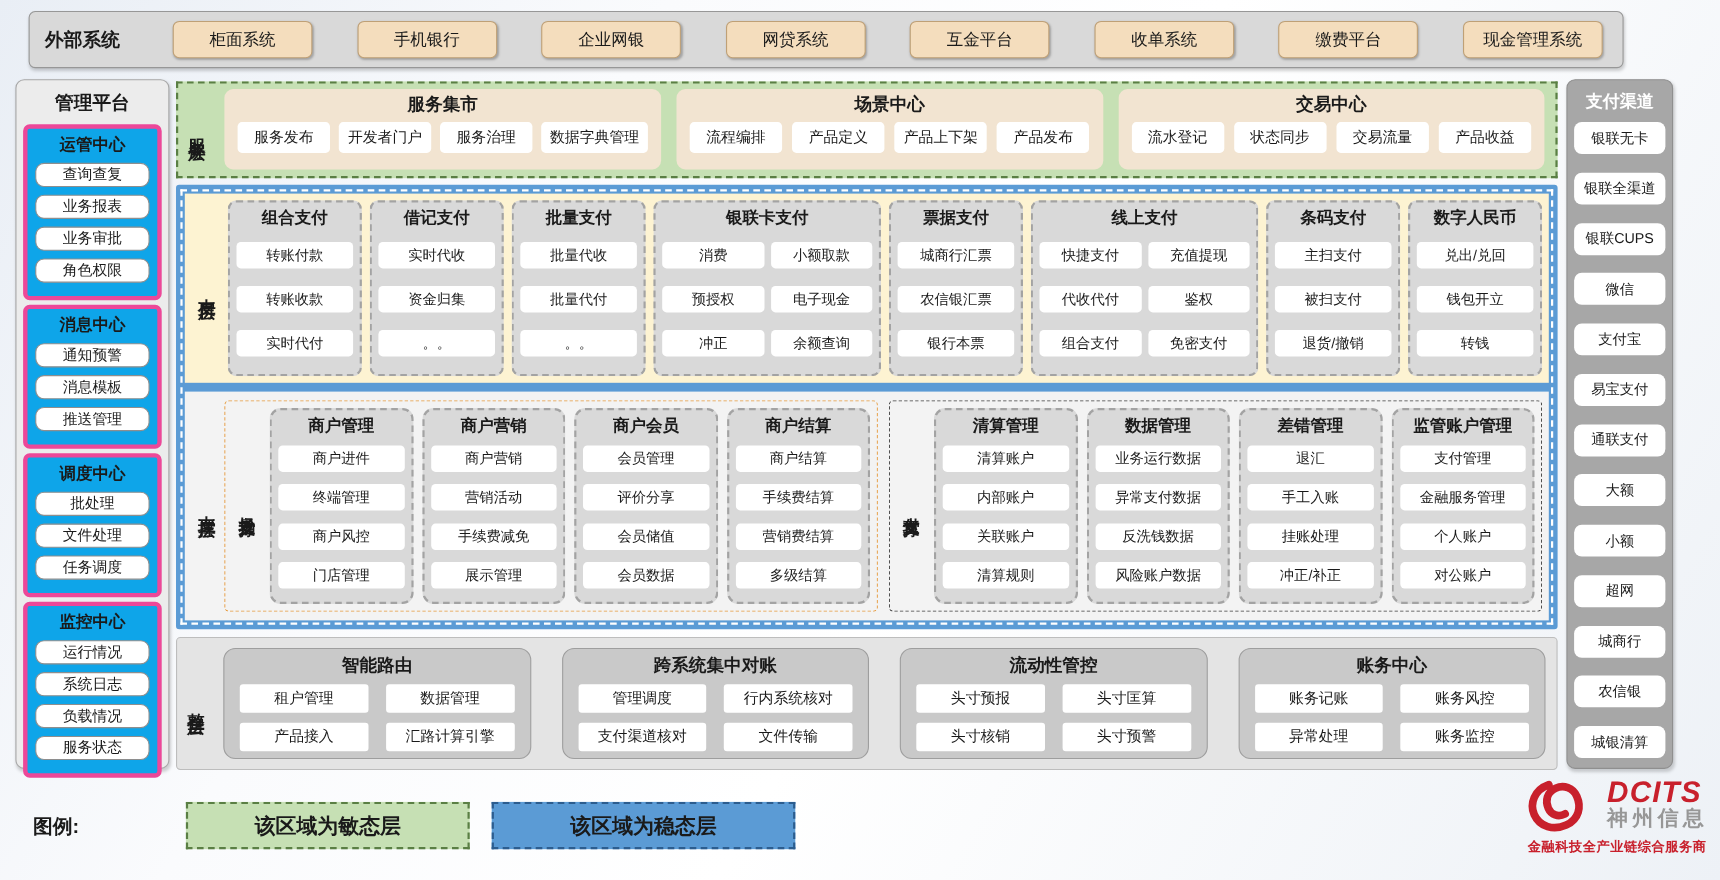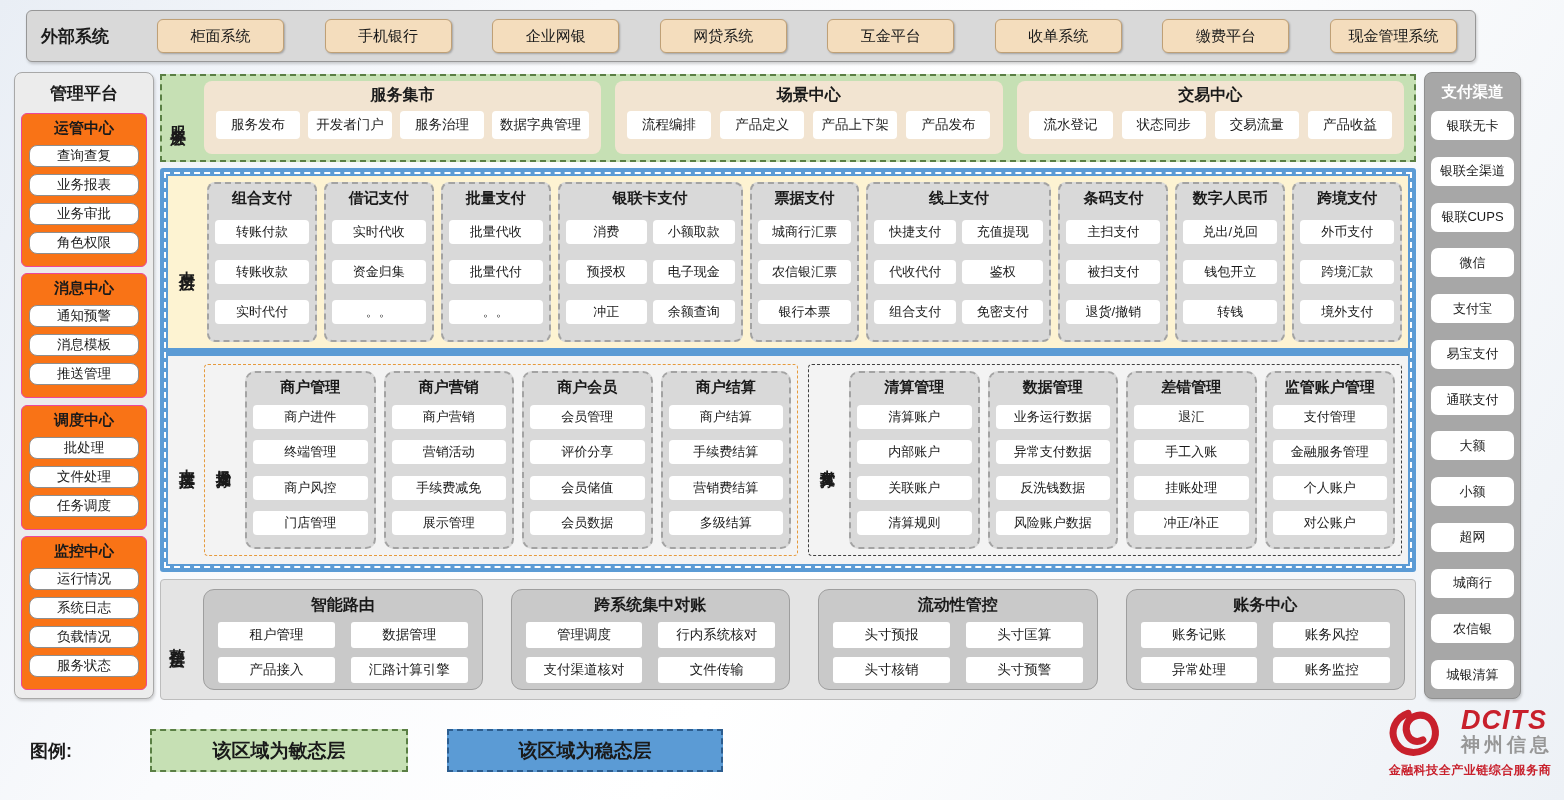--- a/index.html
+++ b/index.html
@@ -20,21 +20,21 @@
   .sys-btn{width:127px;height:34px;background:var(--button-tan,#f4ddbd);
     border:1.5px solid #bfa076;border-radius:6px;display:flex;align-items:center;justify-content:center;
     font-size:15px;box-shadow:1px 1px 2px rgba(0,0,0,.25);white-space:nowrap;}
 
   
   .left-panel{position:absolute;left:14px;top:72px;width:140px;height:627px;
     background:#ececec;border:1px solid #a8a8a8;border-radius:8px;
     display:flex;flex-direction:column;padding:5px 5px 6px;box-shadow:1px 2px 3px rgba(0,0,0,.18);}
   .left-title{text-align:center;font-weight:bold;font-size:17px;padding:4px 0 6px;}
   .mgmt-groups{flex:1;display:flex;flex-direction:column;justify-content:space-between;}
-  .mgmt-group{background:#f97316;border:1px solid #ec4899;border-radius:6px;padding:3px 4px 5px;margin:2px 1px;}
+  .mgmt-group{background:#0ea5e9;border:4px solid #ec4899;border-radius:6px;padding:3px 4px 5px;margin:2px 1px;}
   .mgmt-group-title{text-align:center;font-weight:bold;font-size:15px;margin:2px 0 3px;}
   .mgmt-btn{background:#fff;border:1px solid #8e8e8e;border-radius:8px;height:22px;margin:7px 3px;
     display:flex;align-items:center;justify-content:center;font-size:13.5px;white-space:nowrap;}
 
   
   .v-label{writing-mode:vertical-lr;text-orientation:upright;font-weight:bold;font-size:16px;
     letter-spacing:3px;display:flex;align-items:center;justify-content:center;flex:0 0 28px;line-height:1;}
   .inner-label{font-size:15px;letter-spacing:1px;flex:0 0 26px;}
 
   
@@ -88,21 +88,21 @@
     display:flex;flex-direction:column;padding:7px 6px 9px;box-shadow:1px 2px 3px rgba(0,0,0,.18);}
   .right-title{color:#fff;font-weight:bold;font-size:15.5px;text-align:center;margin:2px 0 8px;white-space:nowrap;}
   .channel-items{flex:1;display:flex;flex-direction:column;justify-content:space-between;}
   .chan-btn{background:#fff;border-radius:7px;height:29px;display:flex;align-items:center;
     justify-content:center;font-size:13px;white-space:nowrap;}
 
   
   .legend-label{position:absolute;left:30px;top:739px;font-size:18px;font-weight:600;}
   .legend-box{position:absolute;top:729px;height:43px;display:flex;align-items:center;
     justify-content:center;font-size:19px;font-weight:600;}
-  .legend-agile{left:150px;width:258px;background:var(--agile-green,#c6e0b4);
+  .legend-agile{left:169px;width:258px;background:var(--agile-green,#c6e0b4);
     border:2px dashed var(--agile-border,#5a7f44);text-align:center;}
   .legend-stable{left:447px;width:276px;background:var(--stable-blue,#5b9bd5);
     border:2px dashed #2c5d8f;}
 
   
   .logo-block{position:absolute;left:1382px;top:705px;width:176px;}
   .logo-row{display:flex;align-items:center;gap:20px;justify-content:center;}
   .logo-icon{width:54px;height:54px;flex:0 0 54px;}
   .logo-brand{color:var(--dcits-red,#c8202c);font-weight:800;font-style:italic;font-size:27px;
     letter-spacing:1px;line-height:1;}
@@ -259,28 +259,20 @@
               <div class="pay-btn">被扫支付</div>
               <div class="pay-btn">退货/撤销</div>
             </div>
           </div>
           <div class="pay-col" style="flex: 1 1 0%;">
             <div class="pay-title">数字人民币</div>
             <div class="pay-items" style="grid-template-columns: repeat(1, 1fr);">
               <div class="pay-btn">兑出/兑回</div>
               <div class="pay-btn">钱包开立</div>
               <div class="pay-btn">转钱</div>
-            </div>
-          </div>
-          <div class="pay-col" style="flex: 1 1 0%;">
-            <div class="pay-title">跨境支付</div>
-            <div class="pay-items" style="grid-template-columns: repeat(1, 1fr);">
-              <div class="pay-btn">外币支付</div>
-              <div class="pay-btn">跨境汇款</div>
-              <div class="pay-btn">境外支付</div>
             </div>
           </div>
         </div>
     </div>
     <div class="support-layer">
       <div class="v-label" style="flex:0 0 26px;">支撑层</div>
       <div class="support-sections" id="support-sections">
           <div class="sup-section accent-orange">
             <div class="v-label inner-label">场景支撑</div>
             <div class="sup-col">

